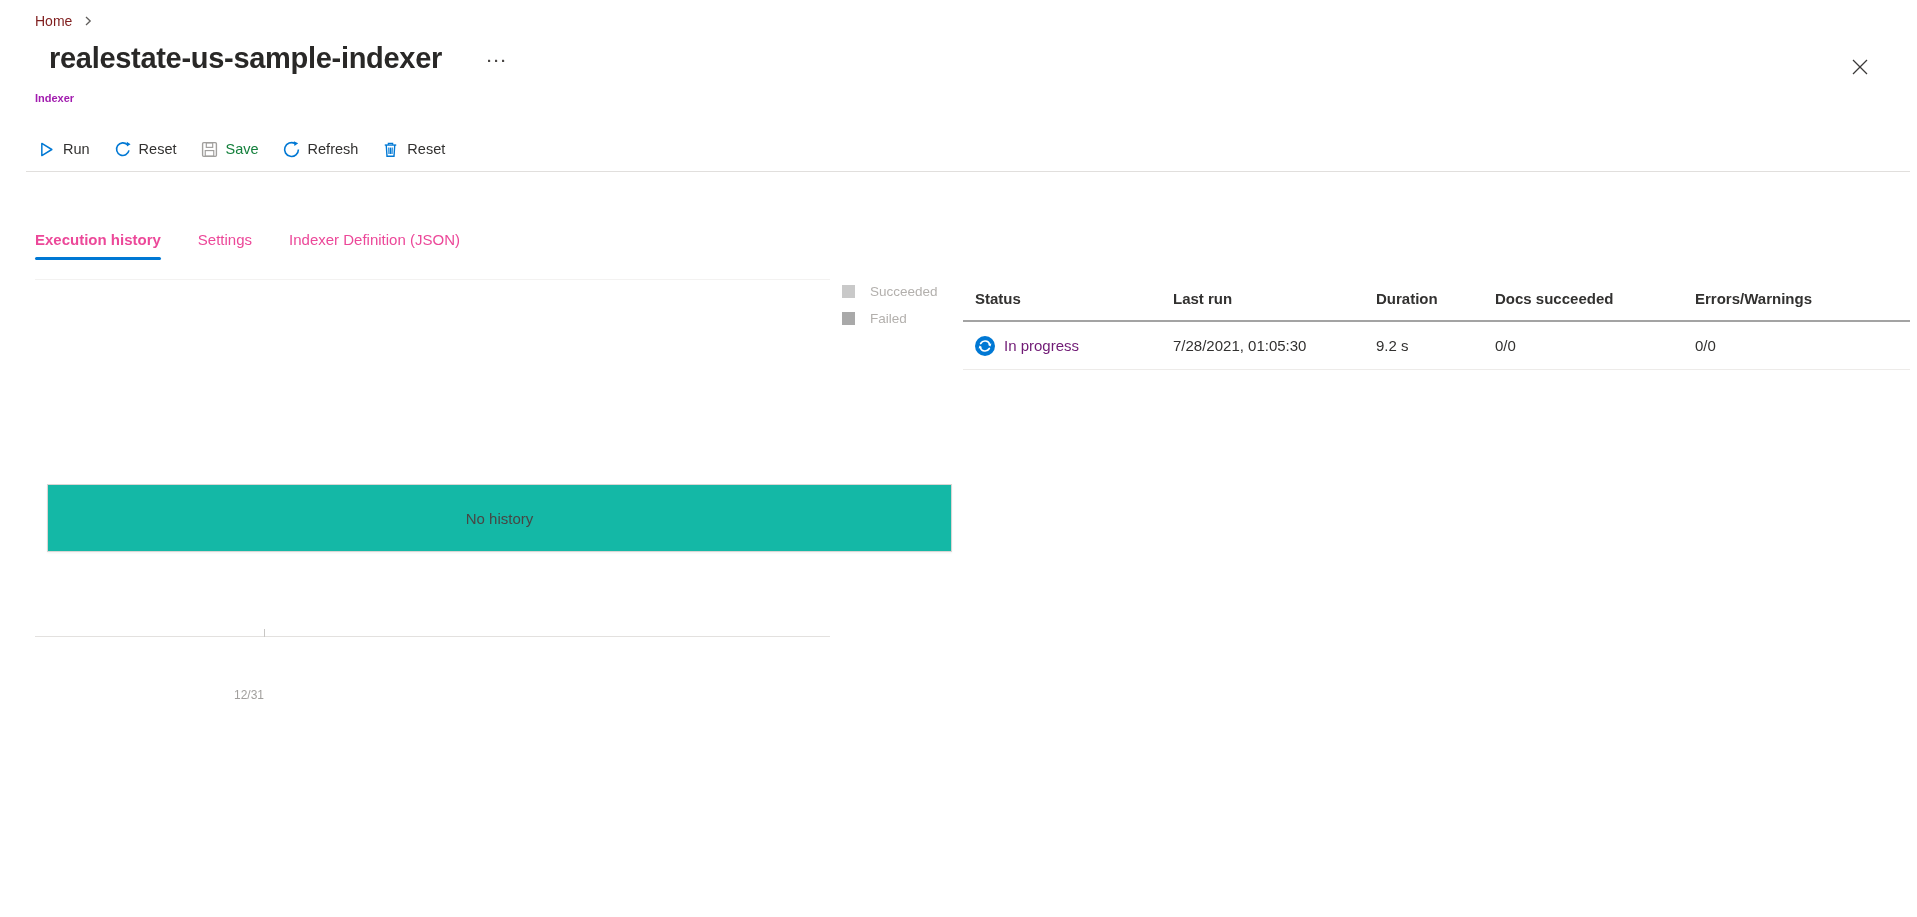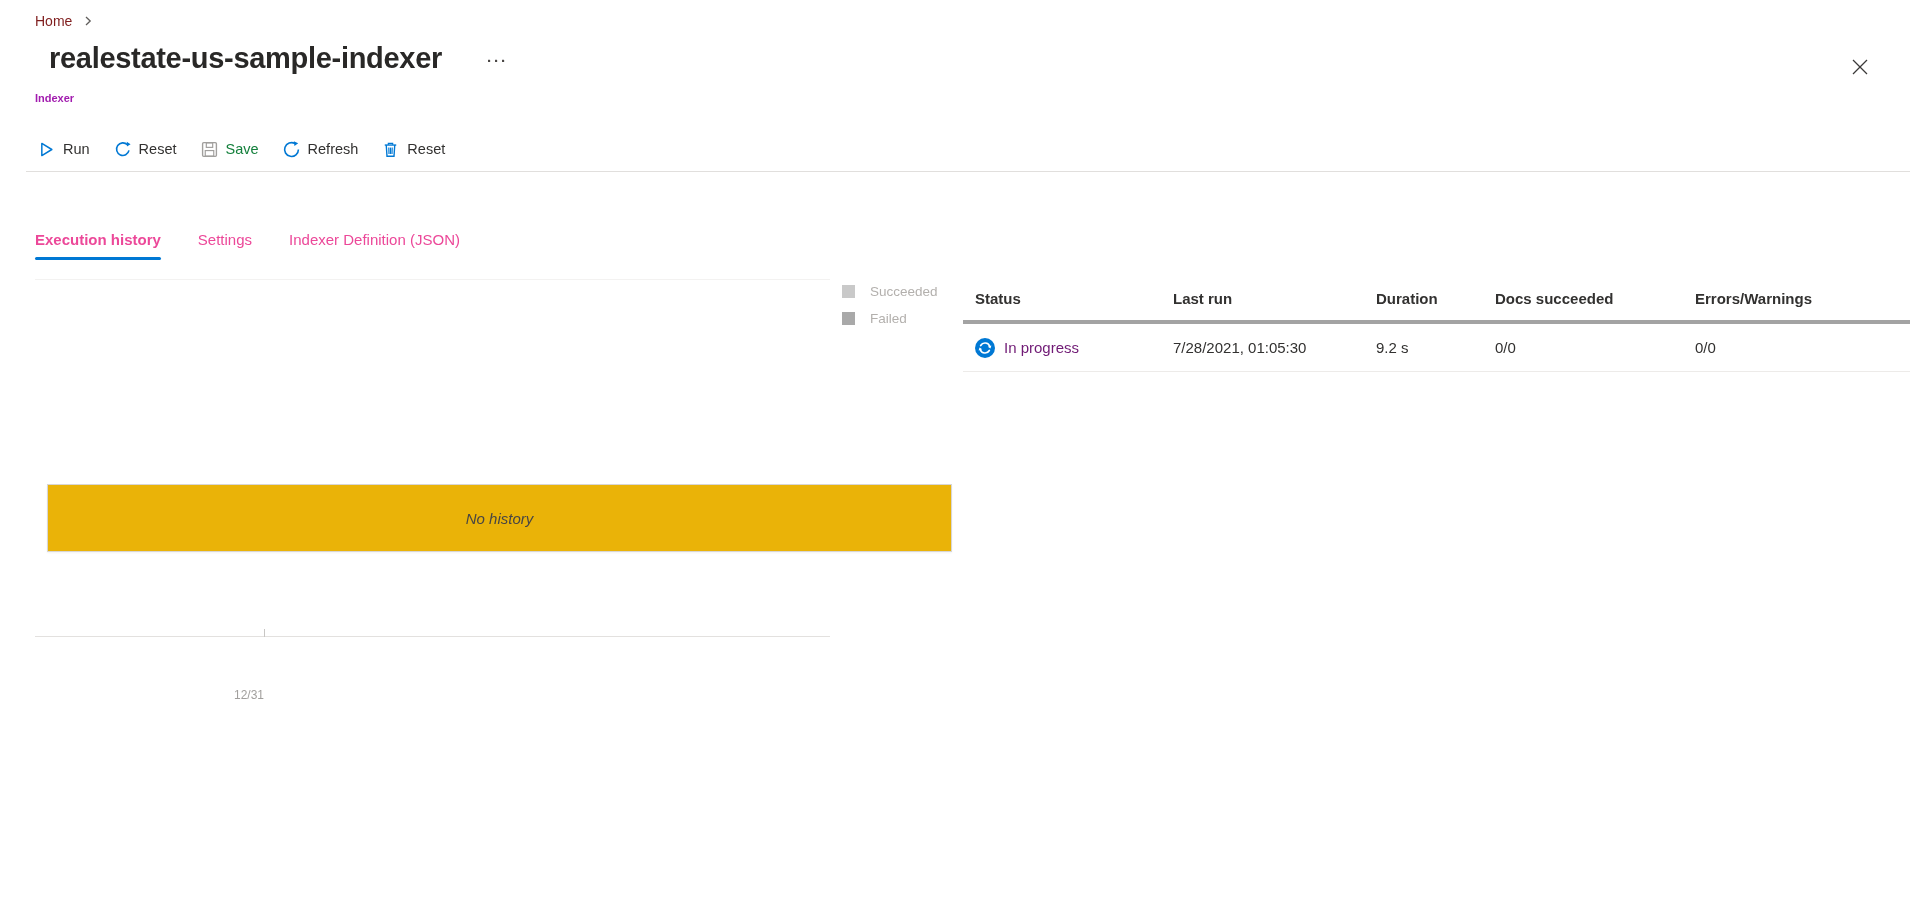--- a/index.html
+++ b/index.html
@@ -41,34 +41,34 @@
                        height: 3px; background: #0078d4; border-radius: 2px; }
 
   
   .chart-topline { top: 279px; left: 35px; width: 795px; height: 1px; background: #f3f2f1; }
   .legend { top: 284px; left: 842px; display: flex; flex-direction: column; gap: 12px; }
   .legend-item { display: flex; align-items: center; gap: 15px; font-size: 13.5px; color: #b3b0ad; }
   .legend-swatch { width: 13px; height: 13px; display: inline-block; }
   .swatch-succeeded { background: #c9c9c9; }
   .swatch-failed { background: #a9a9a9; }
 
-  .no-history-box { top: 484px; left: 47px; width: 905px; height: 68px; background: #eab308;
+  .no-history-box { top: 484px; left: 47px; width: 905px; height: 68px; background: #14b8a6;
                     border: 1px solid #d8d6d4; box-shadow: 0 1px 2px rgba(0,0,0,0.05);
                     display: flex; align-items: center; justify-content: center;
-                    font-size: 15px; color: #484644; font-style: italic; }
+                    font-size: 15px; color: #484644; }
   .axis-line { top: 636px; left: 35px; width: 795px; height: 1px; background: #e3e1df; }
   .axis-tick { top: 629px; left: 264px; width: 1px; height: 8px; background: #c8c6c4; }
   .axis-tick-label { top: 688px; left: 234px; width: 60px; text-align: left;
                      font-size: 12px; color: #a19f9d; }
 
   
   .exec-table { top: 290px; left: 963px; width: 947px; }
   .tgrid { display: grid; grid-template-columns: 198px 203px 119px 200px auto; padding-left: 12px; }
   .thead { font-size: 15px; font-weight: 700; color: #323130; padding-bottom: 13px;
-           border-bottom: 4px solid #a3a3a3; align-items: end; }
+           border-bottom: 2px solid #a3a3a3; align-items: end; }
   .trow { height: 48px; align-items: center; font-size: 15px; color: #323130;
           border-bottom: 1px solid #edebe9; }
   .status-cell { display: flex; align-items: center; gap: 9px; }
   .status-link { color: #701a75; text-decoration: none; cursor: pointer; }
 
   svg { display: block; }
 </style>
 </head>
 <body>
 

